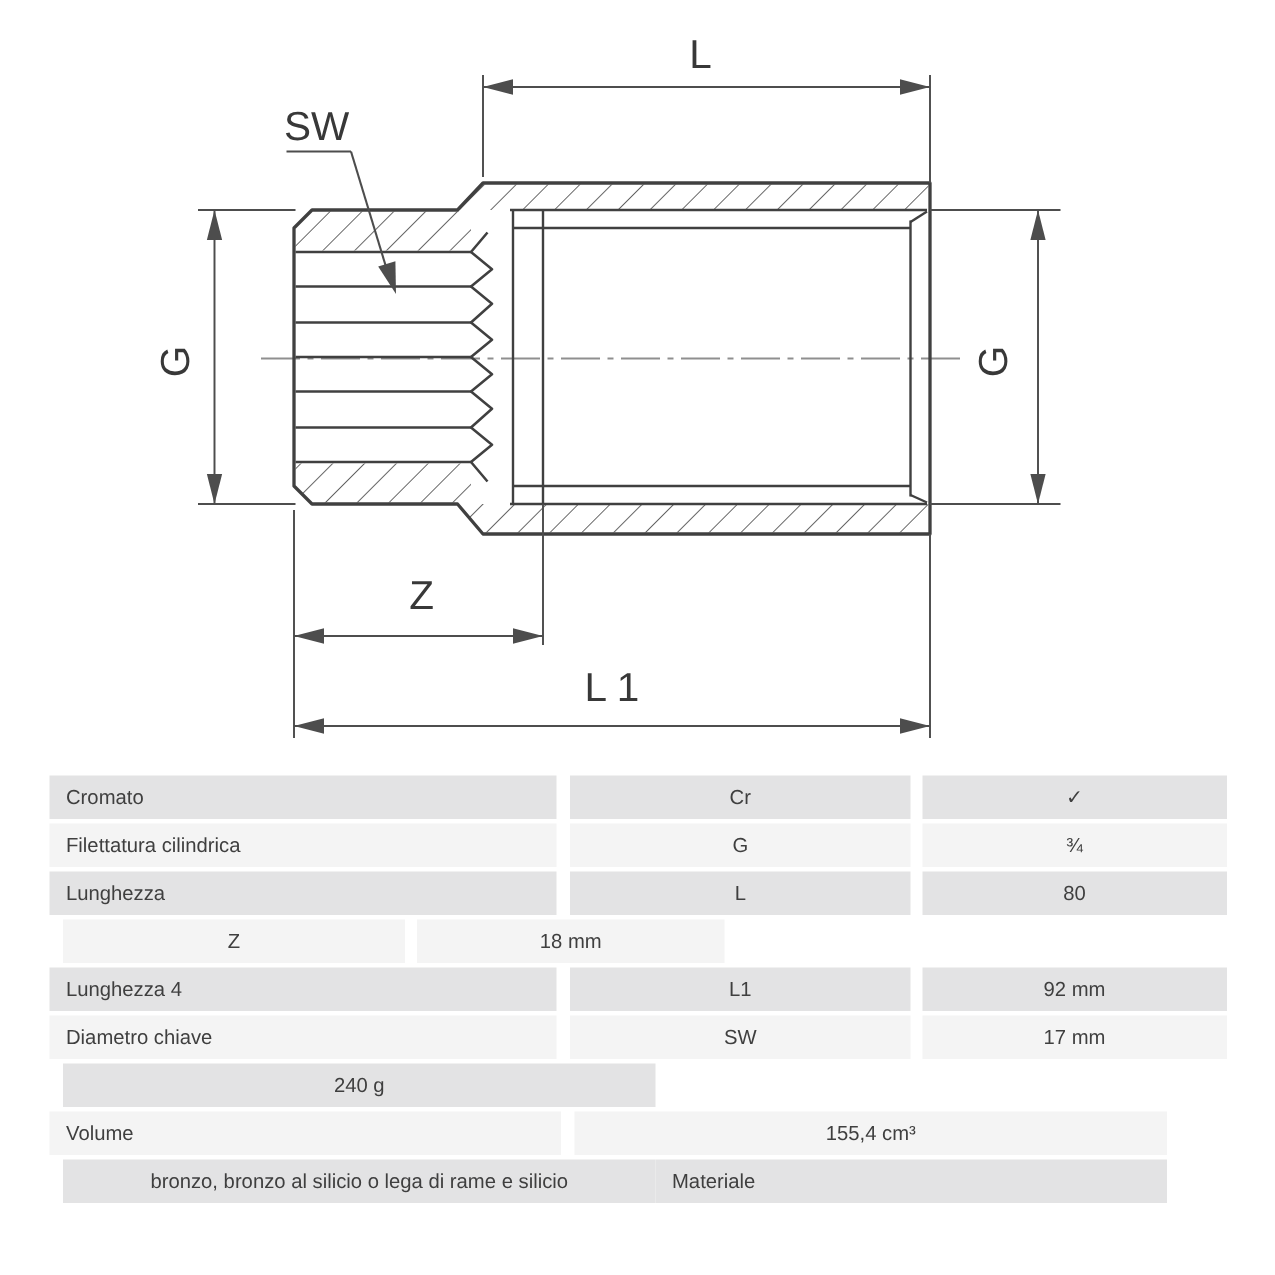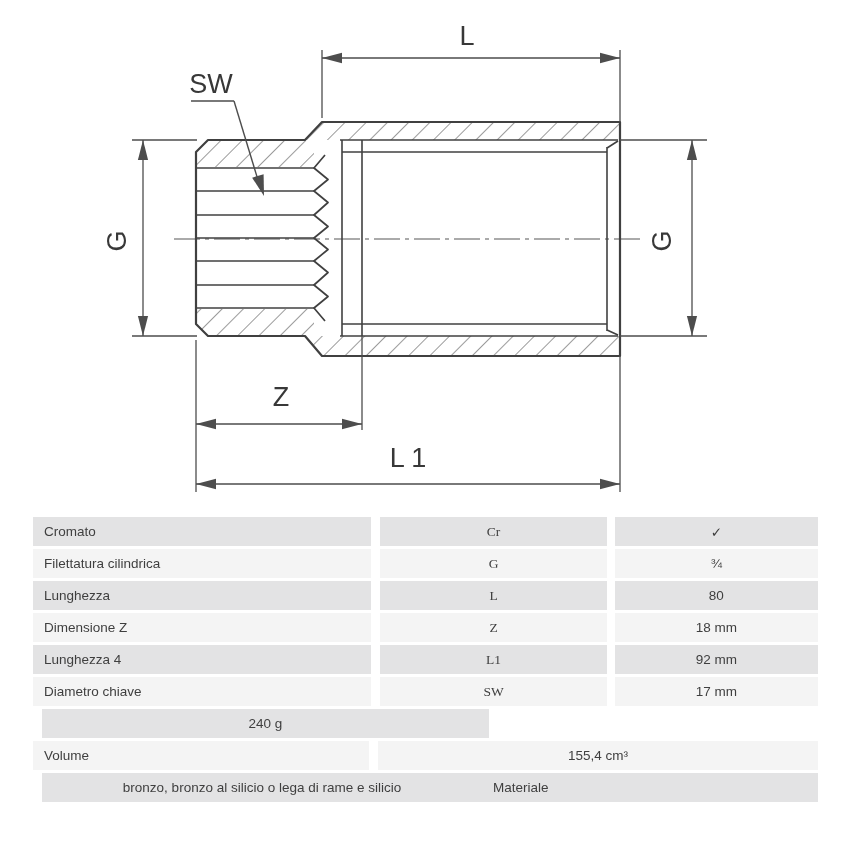--- a/index.html
+++ b/index.html
@@ -20,23 +20,23 @@
     font-family:"Liberation Sans","DejaVu Sans",sans-serif;
     font-size:27px;fill:#383838;
   }
   .spec-table{
     position:absolute;left:33px;top:517px;width:785px;
     font-size:13.5px;color:var(--table-text);
   }
   .trow{display:flex;height:29px;margin-bottom:3px;}
   .cell{display:flex;align-items:center;text-align:center;}
   .cell.label{width:341px;padding-left:11px;box-sizing:border-box;justify-content:flex-start;}
-  .cell.symbol{width:228px;margin-left:9px;justify-content:center;font-family:Liberation Serif, serif;}
+  .cell.symbol{width:228px;margin-left:9px;justify-content:center;}
   .cell.value{width:205px;margin-left:8px;justify-content:center;}
-  .cell.value-merged{width:447px;margin-left:9px;justify-content:center;}
+  .cell.value-merged{width:395px;margin-left:9px;justify-content:center;}
   .trow.odd .cell{background:var(--row-odd);}
   .trow.even .cell{background:var(--row-even);}
 </style>
 </head>
 <body>
 
 <div class="stage">
 
   <svg class="drawing" width="850" height="515" viewBox="0 0 850 515">
     <defs>
@@ -141,21 +141,20 @@
         <div class="cell label">Filettatura cilindrica</div>
         <div class="cell symbol">G</div>
         <div class="cell value">¾</div>
       </div>
       <div class="trow odd">
         <div class="cell label">Lunghezza</div>
         <div class="cell symbol">L</div>
         <div class="cell value">80</div>
       </div>
       <div class="trow even">
-        <div class="cell label">Dimensione Z</div>
         <div class="cell symbol">Z</div>
         <div class="cell value">18 mm</div>
       </div>
       <div class="trow odd">
         <div class="cell label">Lunghezza 4</div>
         <div class="cell symbol">L1</div>
         <div class="cell value">92 mm</div>
       </div>
       <div class="trow even">
         <div class="cell label">Diametro chiave</div>

